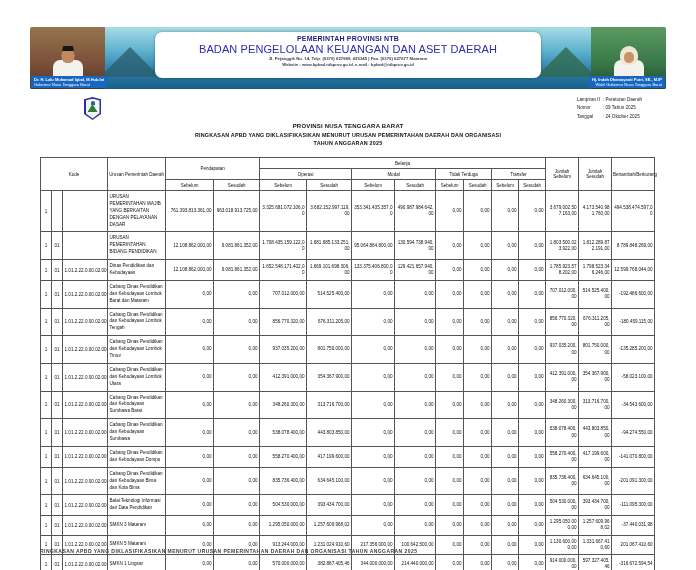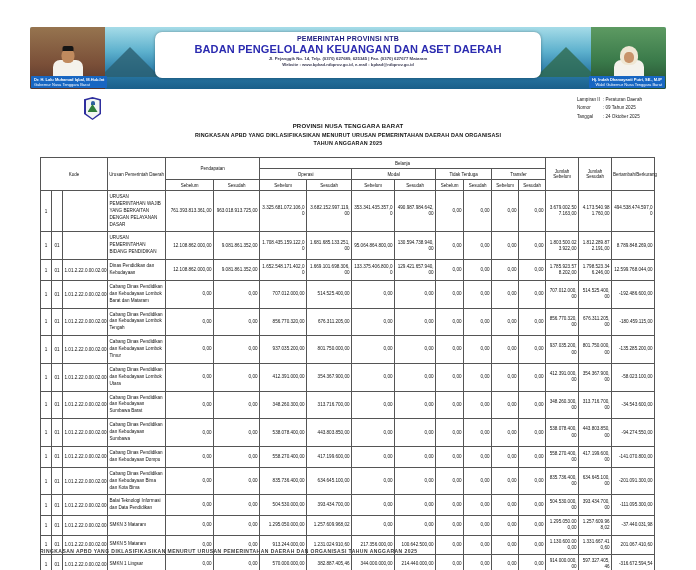--- a/index.html
+++ b/index.html
@@ -31,21 +31,21 @@
     width: 18px; height: 19px; background: #efe7d4; border-radius: 50% 50% 40% 40%; }
   .fig-face { position: absolute; bottom: 13px; left: 50%; transform: translateX(-50%);
     width: 10px; height: 11px; background: #c8936a; border-radius: 45%; }
 
   .center-box {
     position: absolute; left: 125px; right: 125px; top: 5px; height: 46px;
     background: #fff; border-radius: 7px; text-align: center; padding-top: 3px;
     box-shadow: 0 0 3px rgba(0,0,0,.35);
   }
   .agency1 { font-size: 7px; font-weight: bold; color: #1c1c80; letter-spacing: .2px; }
-  .agency2 { font-size: 11px; font-weight: bold; color: #2b2bb0; letter-spacing: .1px; margin-top: .5px; }
+  .agency2 { font-size: 11px; font-weight: normal; color: #2b2bb0; letter-spacing: .1px; margin-top: .5px; }
   .addr  { font-size: 4.3px; font-weight: bold; color: #3a3a52; margin-top: 1.5px; }
   .web   { font-size: 4.2px; font-weight: bold; color: #3a3a52; margin-top: .5px; }
 
   .caption { position: absolute; bottom: 1px; background: #1766c2; color: #fff;
     font-size: 4px; line-height: 1.3; padding: 1px 3px; border-radius: 1px; max-width: 120px; }
   .caption.cl { left: 1px; text-align: left; }
   .caption.cr { right: 1px; text-align: right; }
   .caption .nm { font-weight: bold; white-space: nowrap; }
   .caption .tt { white-space: nowrap; }
 

